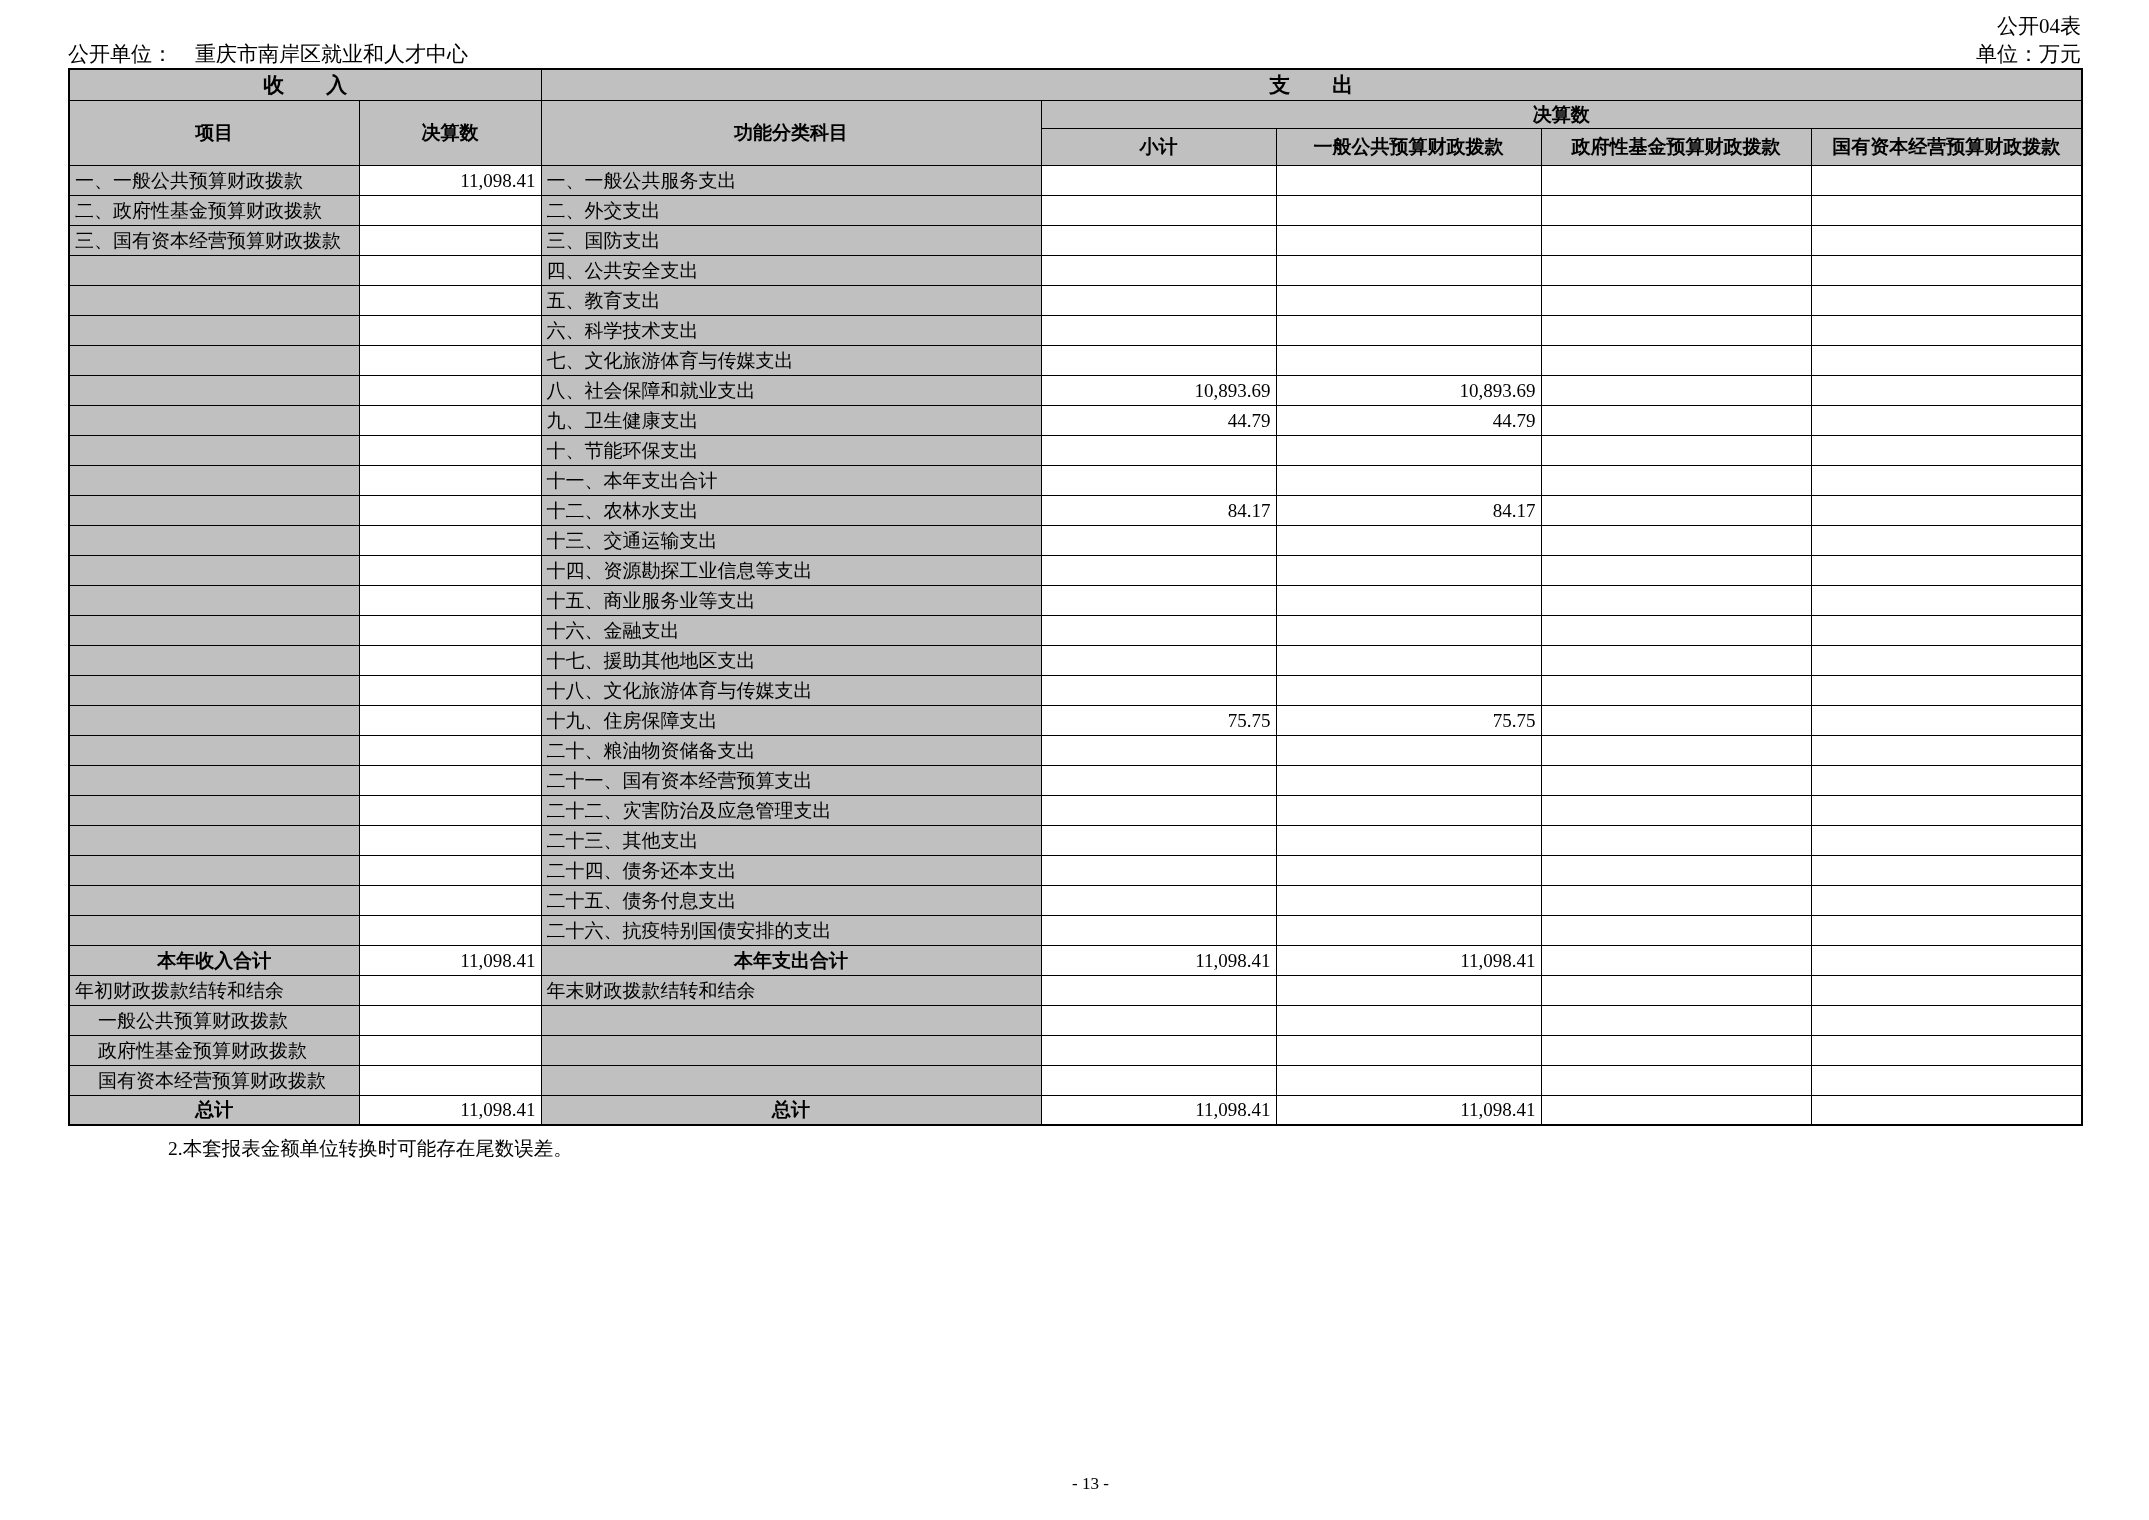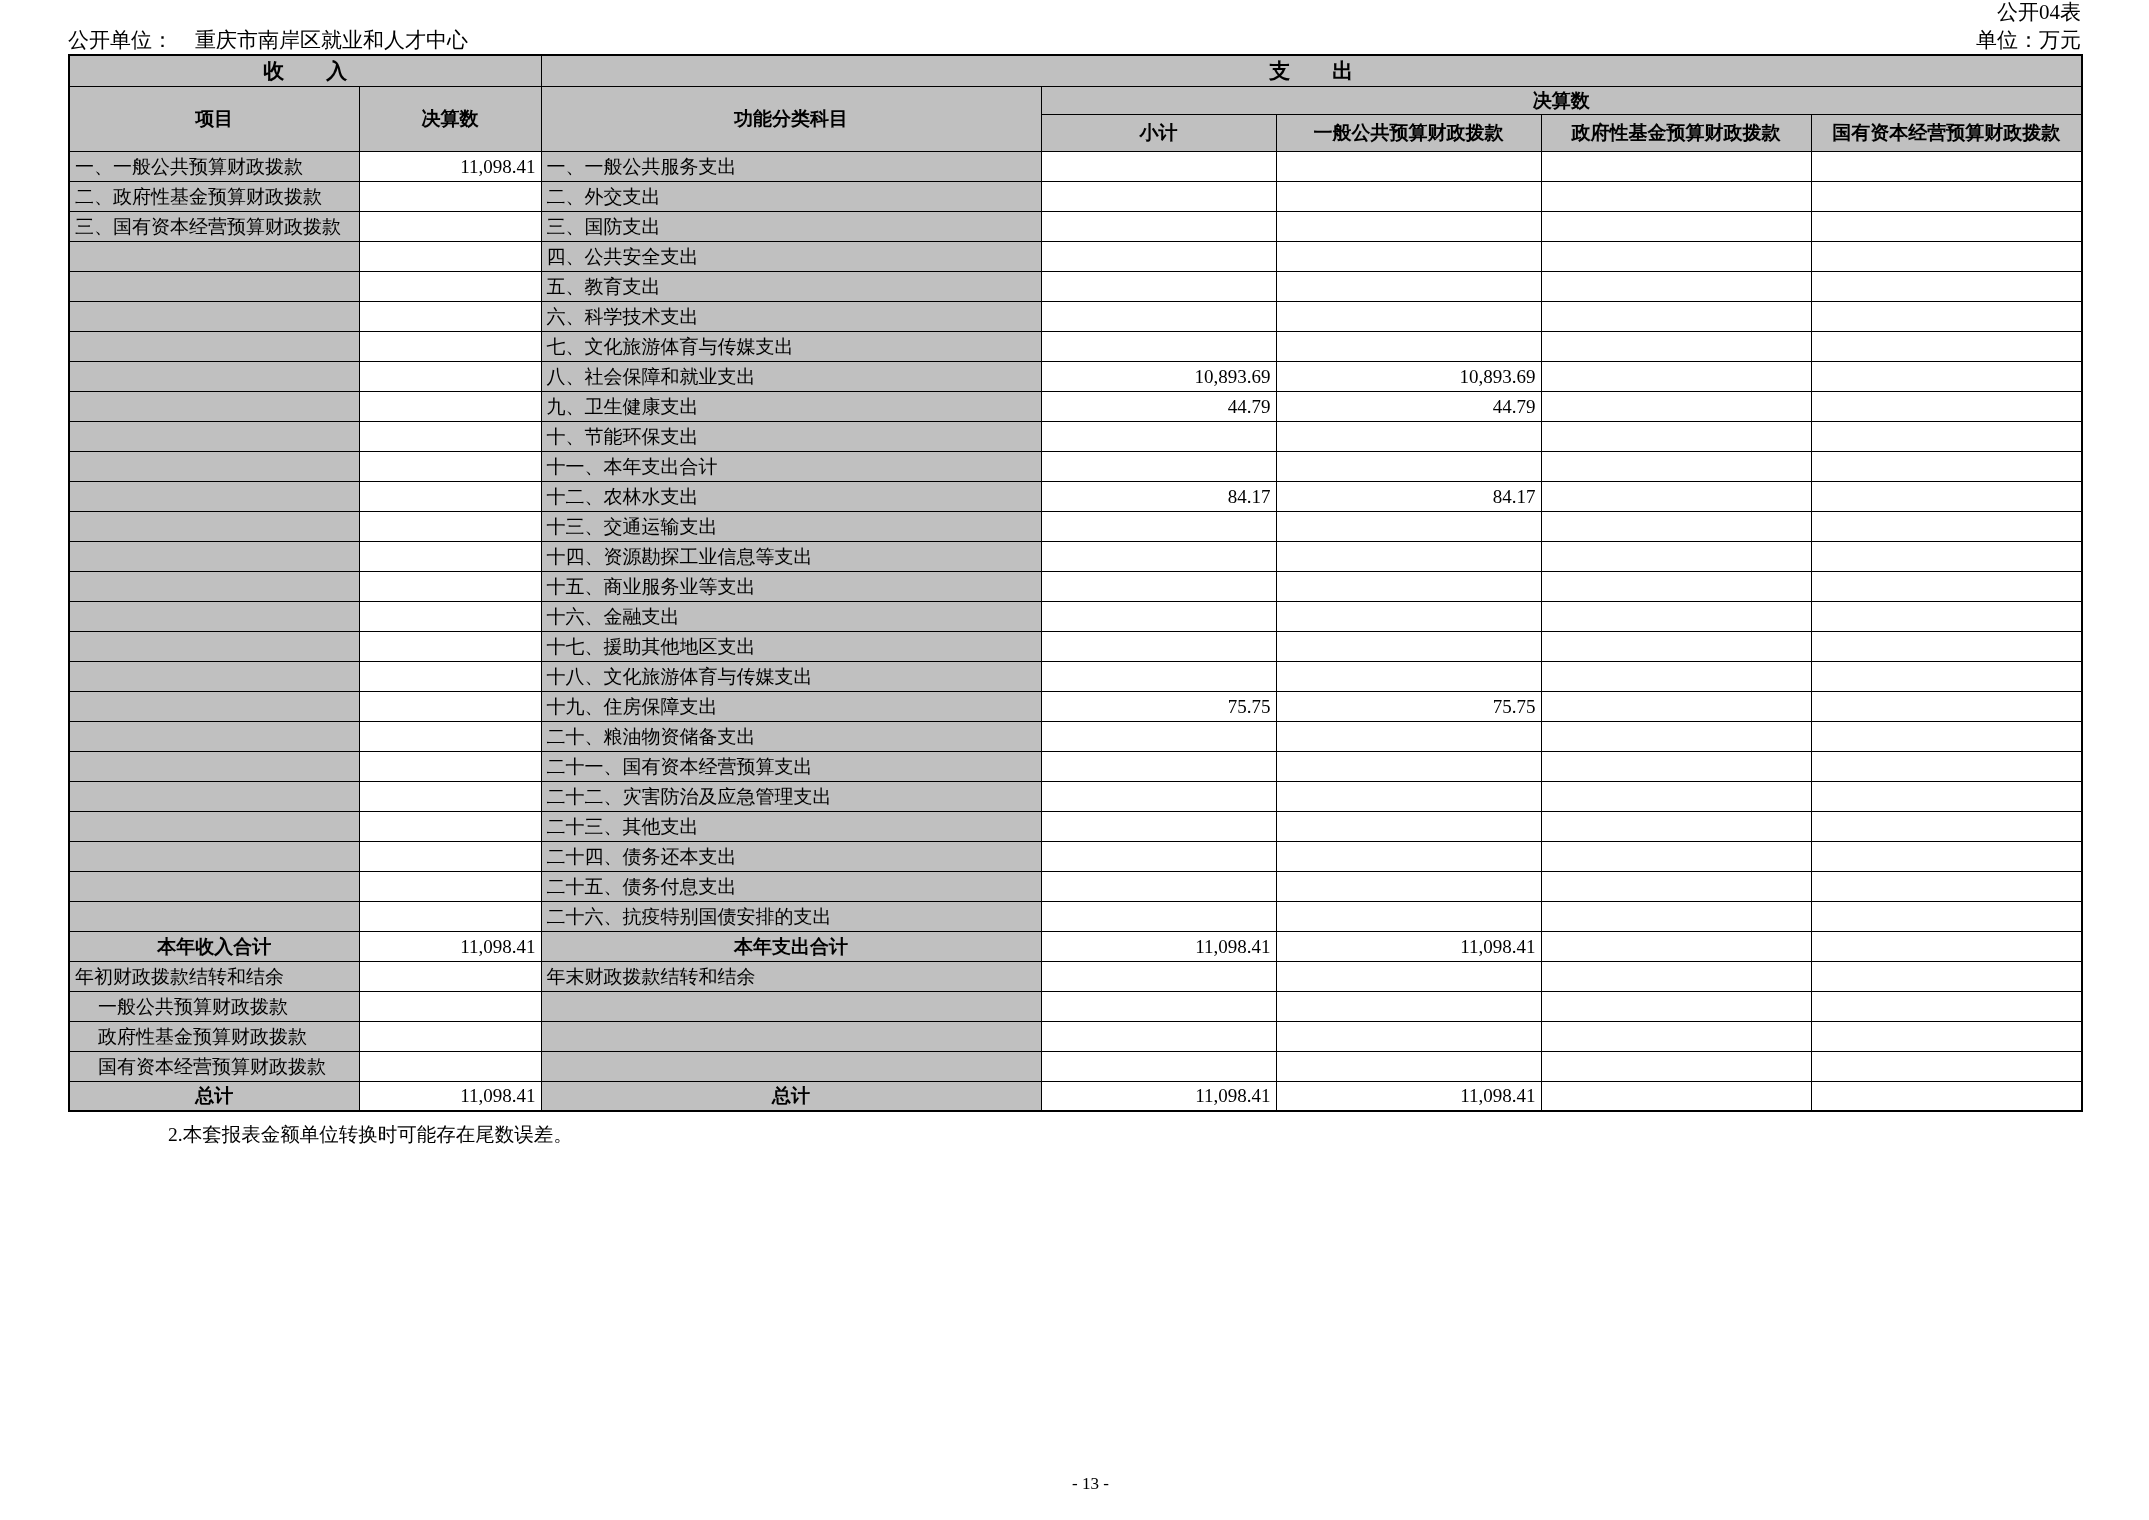--- a/index.html
+++ b/index.html
@@ -17,20 +17,21 @@
   }
   .page{padding:0 68px;}
   .title{
     margin-top:38px;
     text-align:center;
     font-size:40px;
     font-weight:bold;
     letter-spacing:2px;
   }
   .meta-code{
+    margin-top:14px;
     text-align:right;
     font-size:21px;
     line-height:1.2;
   }
   .meta-row{
     display:flex;justify-content:space-between;
     font-size:21px;
     line-height:1.3;
     margin-top:2px;
     margin-bottom:0;

